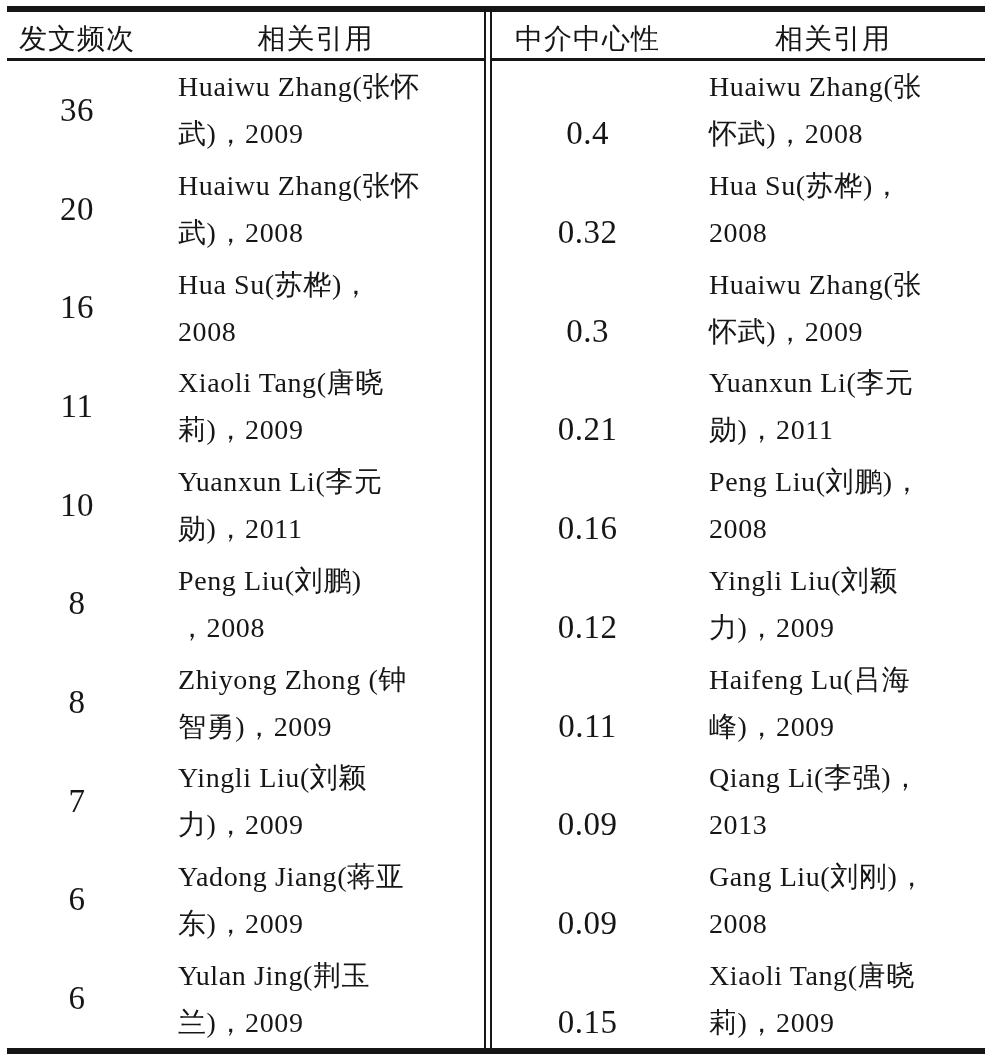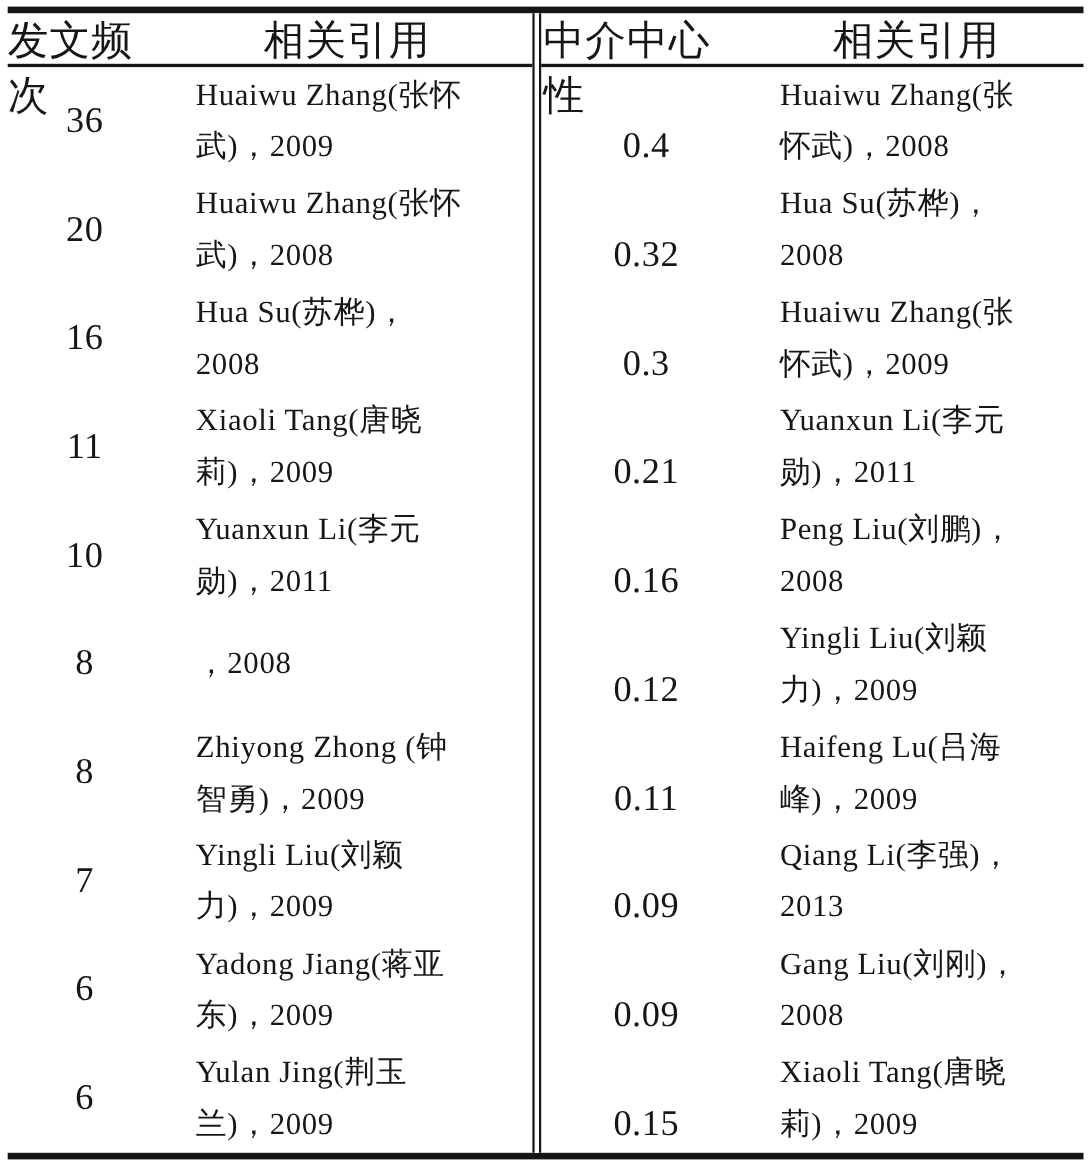--- a/index.html
+++ b/index.html
@@ -7,23 +7,23 @@
     width:992px;height:1056px;background:#ffffff;position:relative;
     font-family:"Liberation Serif","DejaVu Serif",serif;
     color:#161616;-webkit-font-smoothing:antialiased;overflow:hidden;
   }
   .table-wrap{
     position:absolute;left:7px;top:6px;width:978px;height:1048px;
     border-top:6px solid #161616;border-bottom:6px solid #161616;
     box-sizing:border-box;
   }
   .header-row{
-    height:46px;display:flex;align-items:flex-start;
+    height:46px;display:flex;align-items:flex-end;
     border-bottom:3px solid #161616;
-    font-size:37px;letter-spacing:1px;
+    font-size:28px;letter-spacing:1px;
   }
   .hcell{display:flex;align-items:center;justify-content:center;box-sizing:border-box;}
   .h-freq{width:140px;}
   .h-lcite{width:337px;}
   .h-cent{width:187px;margin-left:10px;}
   .h-rcite{flex:1;}
   .tbody{height:987px;display:flex;flex-direction:column;}
   .row{flex:1;display:flex;}
   .cell{box-sizing:border-box;display:flex;}
   .num{
@@ -118,20 +118,21 @@
       <div class="cell num cnum">0.16</div>
       <div class="cell cite rcite">
         <span>Peng Liu(刘鹏)，</span>
         <span>2008</span>
       </div>
     </div>
 
     <div class="row">
       <div class="cell num">8</div>
       <div class="cell cite">
+        <span>Peng Liu(刘鹏)</span>
         <span>，2008</span>
       </div>
       <div class="cell num cnum">0.12</div>
       <div class="cell cite rcite">
         <span>Yingli Liu(刘颖</span>
         <span>力)，2009</span>
       </div>
     </div>
 
     <div class="row">

